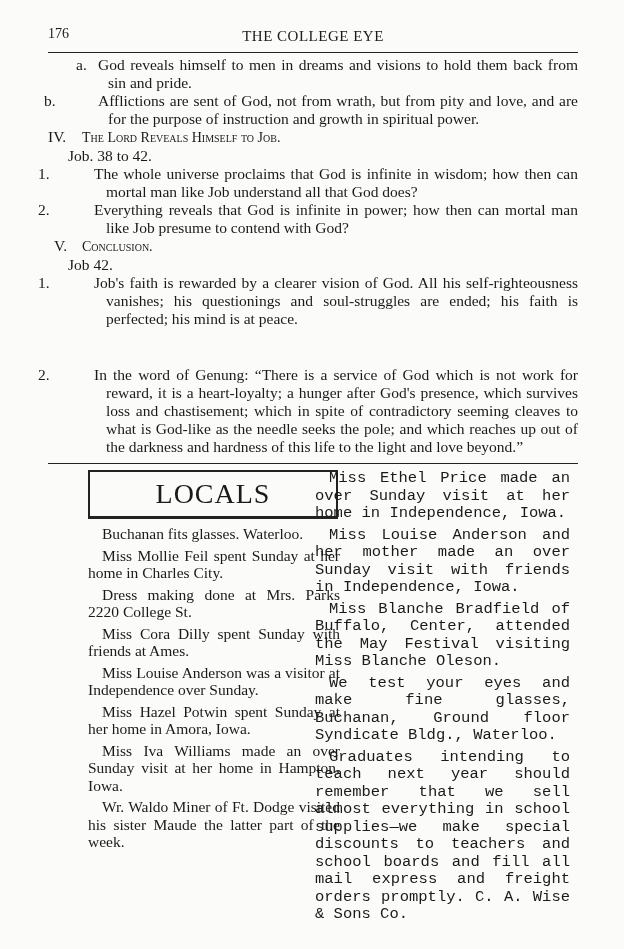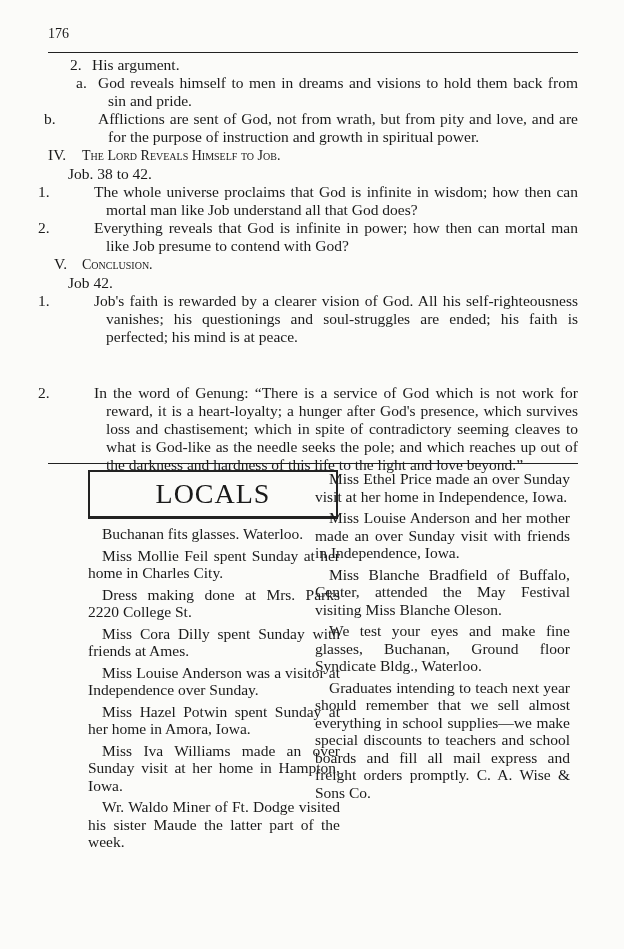--- a/index.html
+++ b/index.html
@@ -17,42 +17,40 @@
   .ol-item { position:relative; }
   .lvl1 { padding-left:10px; }
   .roman { padding-left:0; }
   .job-ref { padding-left:20px; }
   .num { display:inline-block; width:22px; }
   .hang { padding-left:56px; text-indent:-34px; text-align:justify; }
   .hang2 { padding-left:52px; text-indent:-34px; text-align:justify; }
   .sc { font-variant:small-caps; font-size:14px; }
   .rule-mid { position:absolute; top:463px; left:48px; width:530px; border-top:1.5px solid #222; }
   .col-left { position:absolute; left:48px; top:470px; width:252px; font-family:"Liberation Serif",serif; font-size:15.5px; line-height:17.5px;margin-left:40px; }
-  .col-right { position:absolute; left:315px; top:470px; width:255px; font-family:Liberation Serif, serif; font-size:15.5px; line-height:17.5px; }
+  .col-right { position:absolute; left:315px; top:470px; width:255px; font-family:Liberation Mono, monospace; font-size:15.5px; line-height:17.5px; }
   .locals-box {
     width:246px; height:44px; border:2px solid #222; border-bottom-width:3px;
     display:flex; align-items:center; justify-content:center; margin-bottom:6px;
   }
   .locals-title { font-size:28px; letter-spacing:1px; font-family:"Liberation Serif",serif; }
   .para { text-indent:14px; text-align:justify; margin:0 0 4px 0; }
 </style>
 </head>
 <body>
 
 <div class="page">
 
   <div class="header">
     <span class="page-num">176</span>
+    <div class="running-title">THE COLLEGE EYE</div>
   </div>
   <div class="rule-top"></div>
 
   <div class="outline">
-    <div class="ol-item lvl1" style="padding-left:22px;">
-      <span class="num">2.</span><span>His argument.</span>
-    </div>
     <div class="ol-item hang" style="padding-left:60px; text-indent:-32px;">
       <span class="num" style="width:22px;text-indent:0">a.</span><span>God reveals himself to men in dreams and visions to hold them back from sin and pride.</span>
     </div>
     <div class="ol-item hang" style="padding-left:60px; text-indent:-32px;">
       <span class="num" style="width:22px">b.</span><span>Afflictions are sent of God, not from wrath, but from pity and love, and are for the purpose of instruction and growth in spiritual power.</span>
     </div>
 
     <div class="ol-item roman">
       <span style="display:inline-block;width:34px">IV.</span><span class="sc">The Lord Reveals Himself to Job.</span>
     </div>

